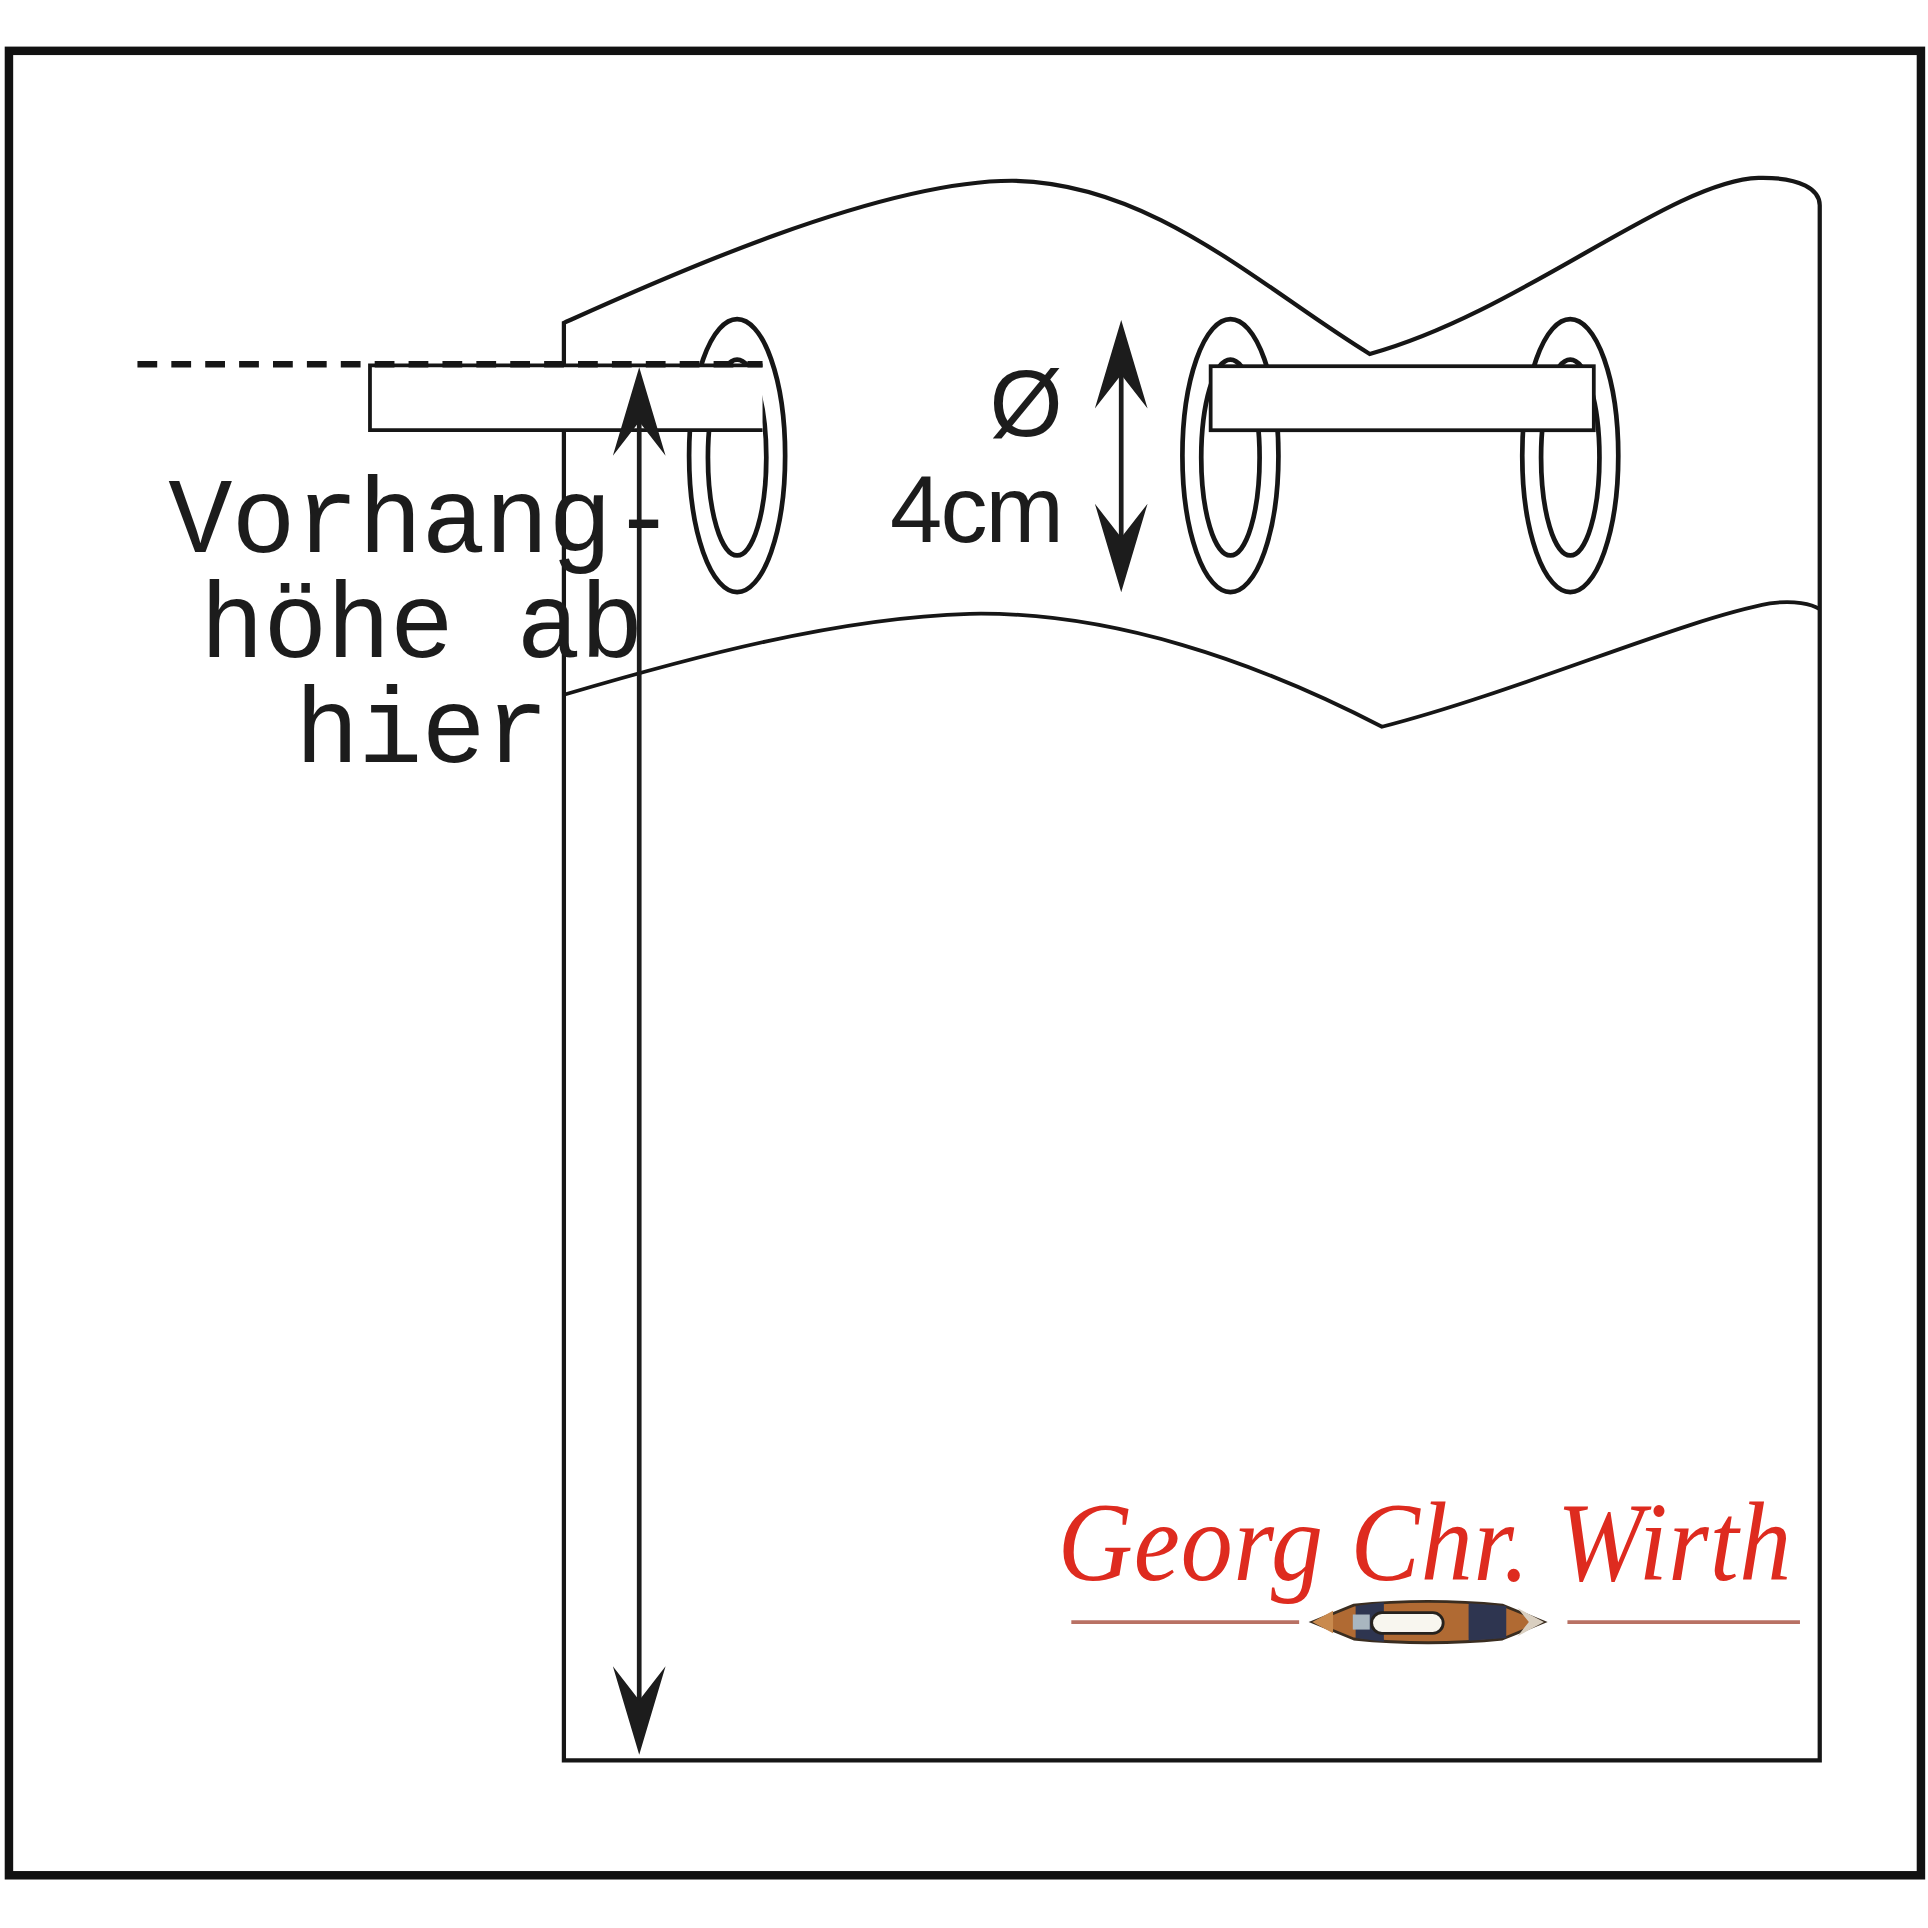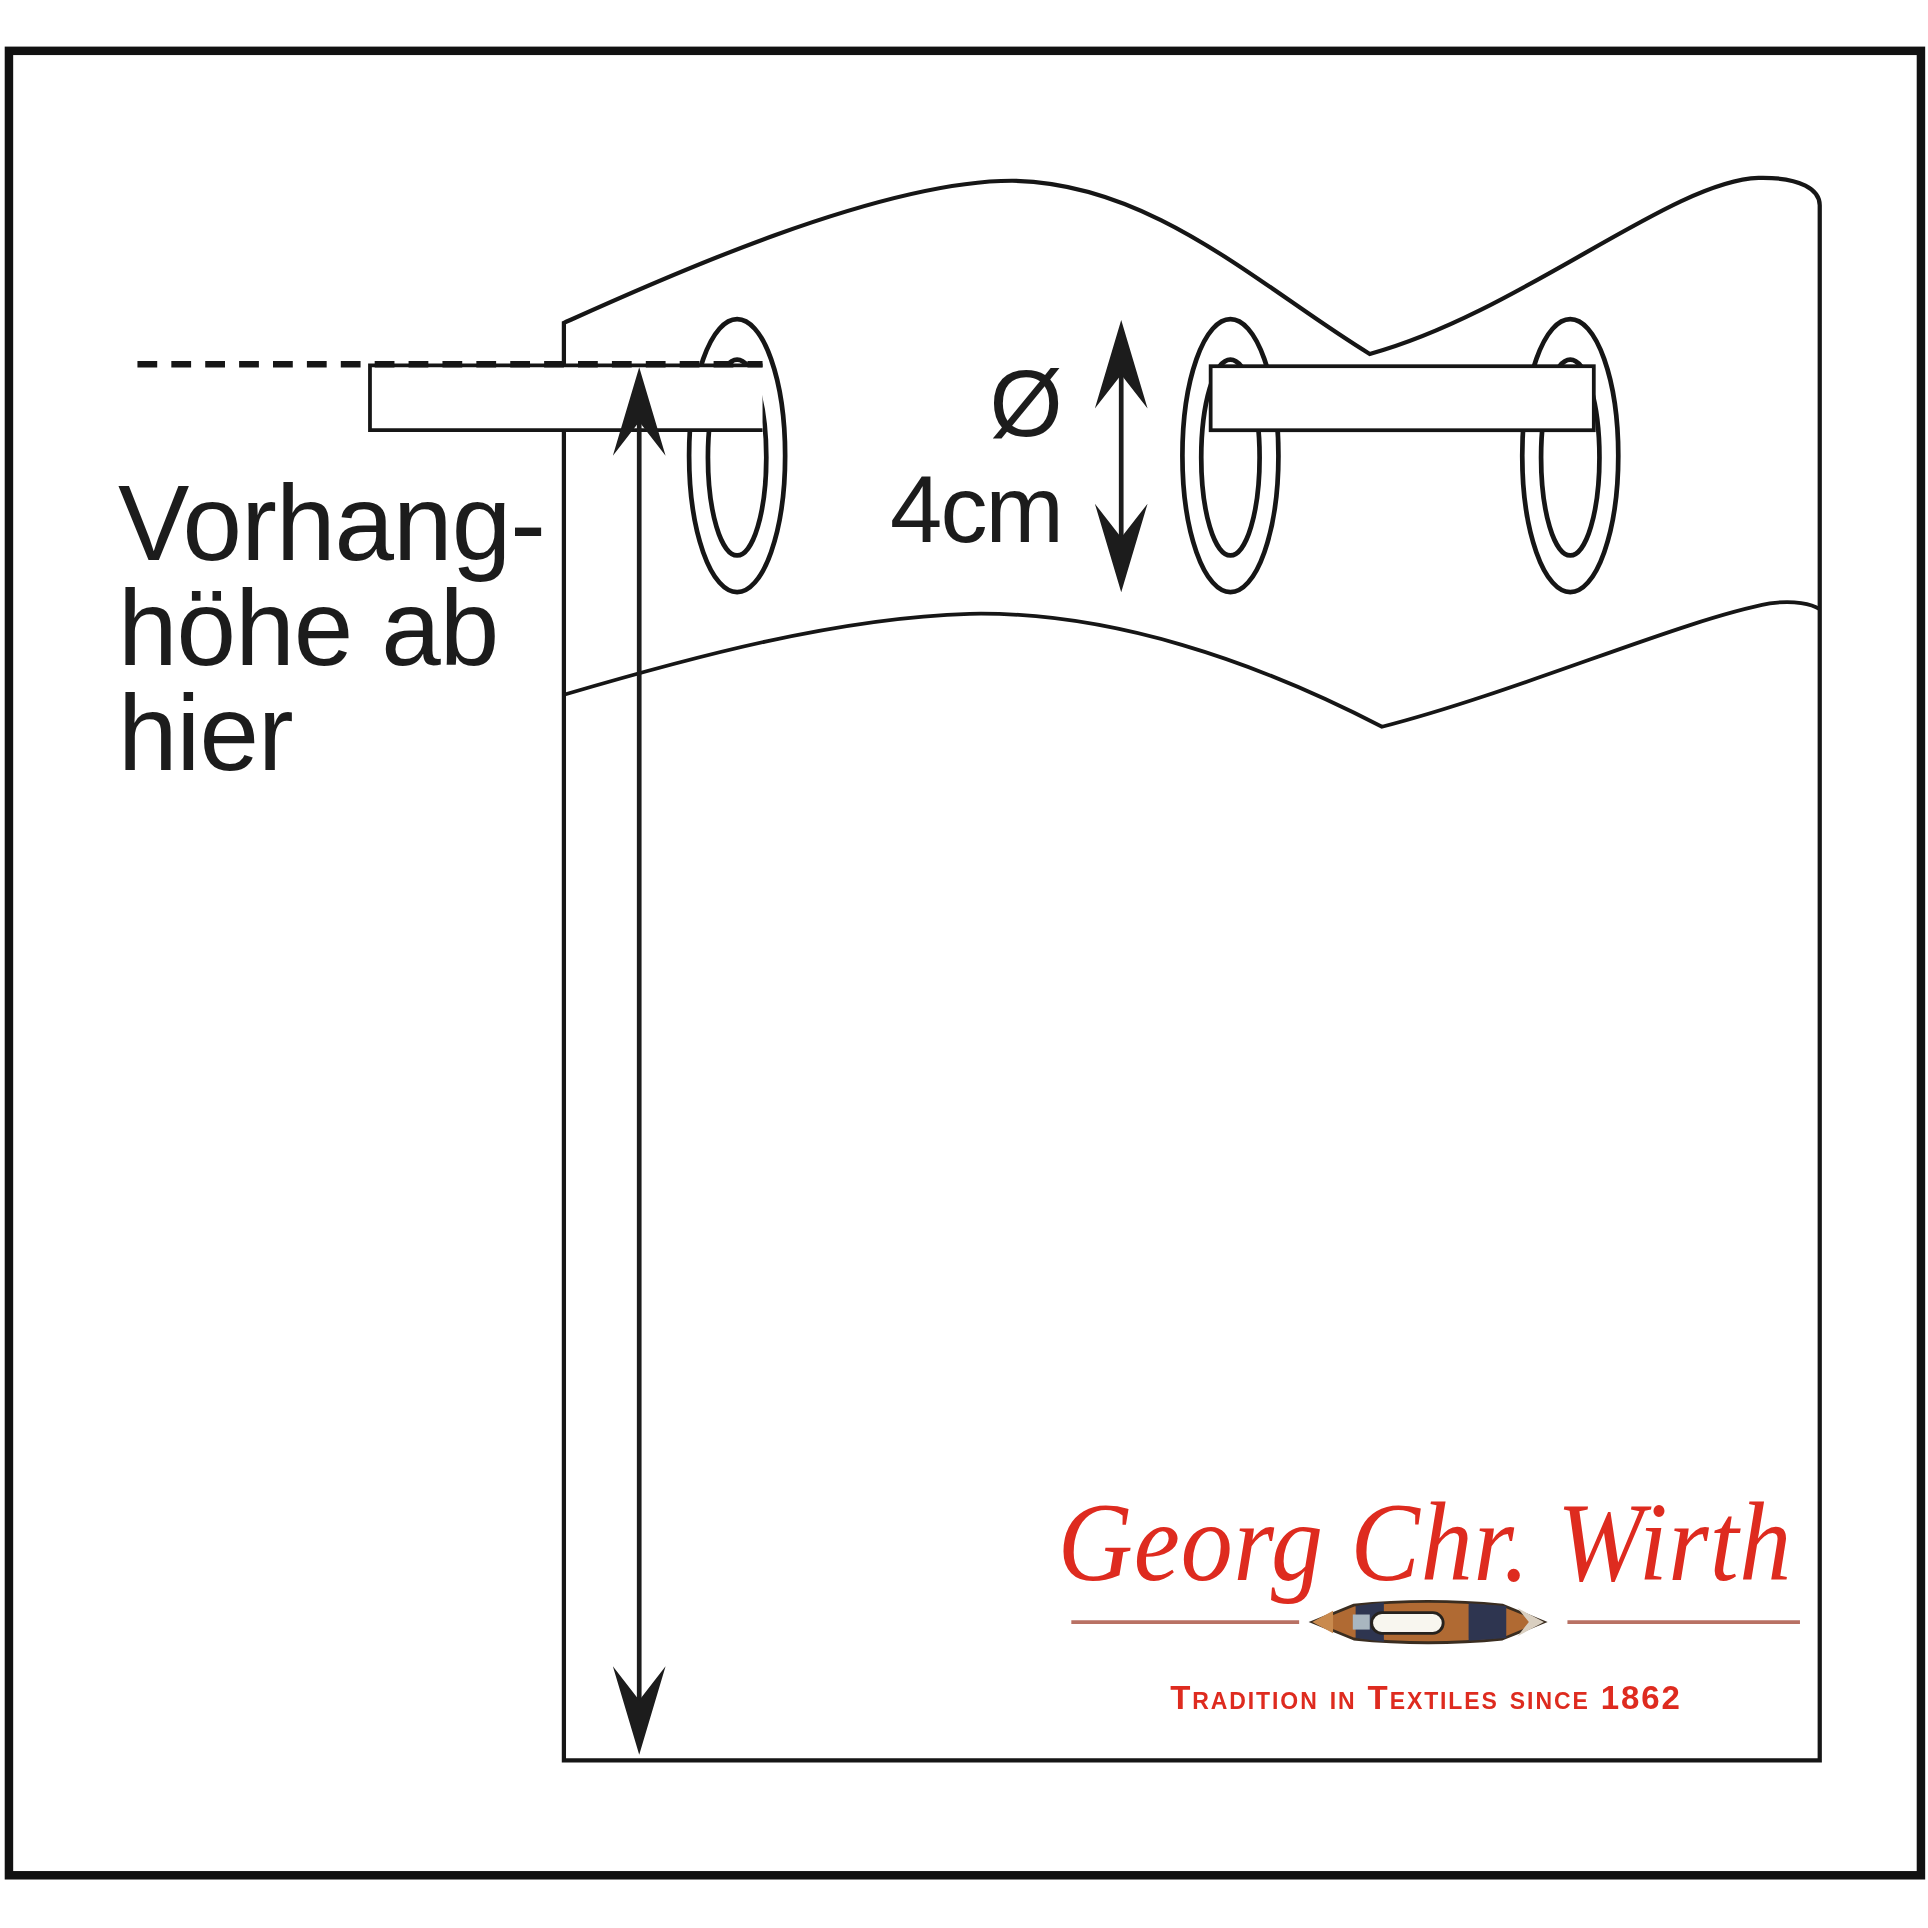--- a/index.html
+++ b/index.html
@@ -7,23 +7,23 @@
     width:1928px;height:1928px;
     font-family:"Liberation Sans","DejaVu Sans",sans-serif;
   }
   #stage{
     position:relative;width:1928px;height:1928px;background:#fff;overflow:hidden;
   }
   #art{position:absolute;left:0;top:0;width:1928px;height:1928px;}
   .txt{position:absolute;color:#1c1c1c;}
   
   #height-label{
-    left:118px;top:471px;width:659px;
-    font-size:107px;line-height:105px;
-    letter-spacing:-0.9px;font-weight:400;
+    left:92px;top:471px;width:659px;
+    text-align:center;font-size:107px;line-height:105px;
+    letter-spacing:-0.9px;font-weight:400;font-family:Liberation Mono, monospace;
   }
   #height-label span{display:block;}
   
   #dia-symbol{
     left:1026px;top:404px;transform:translate(-50%,-50%);
     font-size:94px;font-weight:400;white-space:nowrap;
   }
   #dia-value{
     left:976px;top:493px;transform:translate(-50%,-50%);
     font-size:94px;font-weight:400;white-space:nowrap;letter-spacing:-1.9px;margin-top:17px;
@@ -112,16 +112,15 @@
   <div id="height-label" class="txt">
     <span>Vorhang-</span>
     <span>höhe ab</span>
     <span>hier</span>
   </div>
 
   <div id="dia-symbol" class="txt">Ø</div>
   <div id="dia-value" class="txt">4cm</div>
 
   <div id="brand-wordmark" class="txt">Georg Chr. Wirth</div>
-  <div id="brand-tagline" class="txt">Tradition in Textiles since 1862</div>
 
 </div>
 
 
 </body></html>

